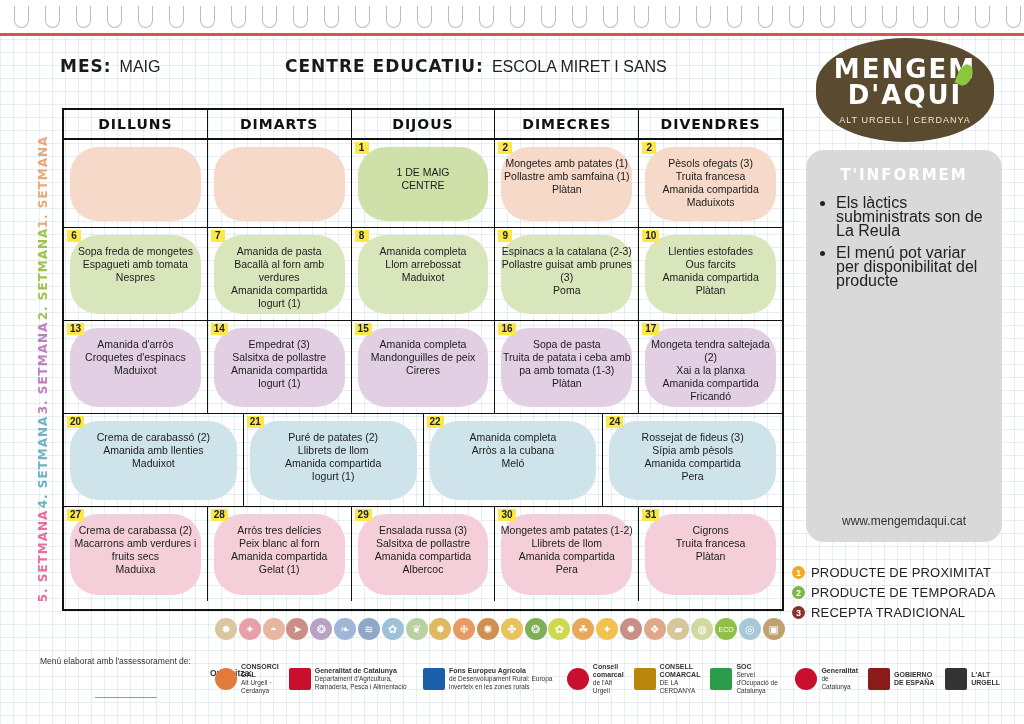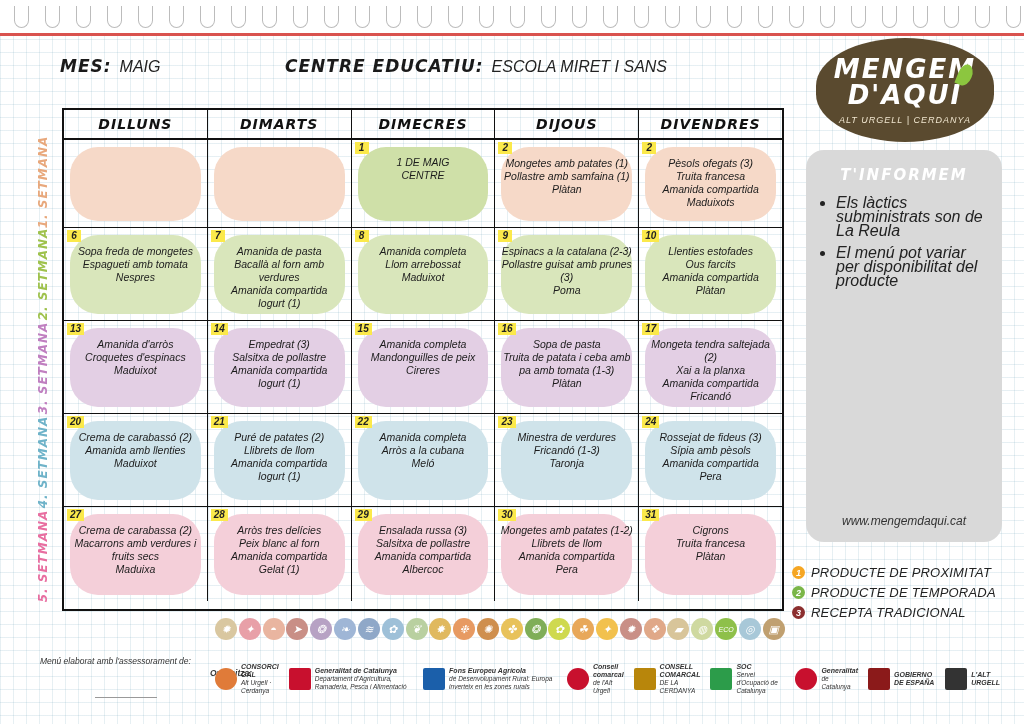--- a/index.html
+++ b/index.html
@@ -26,21 +26,21 @@
     border-bottom:1px solid #d9534f;
   }
   .holes { position:absolute; top:4px; left:0; right:0; height:26px; }
   .hole {
     position:absolute; top:2px; width:15px; height:22px;
     border:1px solid #bcbcbc; border-top:none;
     border-radius:0 0 8px 8px; background:#fff;
   }
   .redline { position:absolute; left:0; right:0; top:34px; height:2px; background:#d9534f; }
 
-  .sheet { position:absolute; inset:0;font-style:italic; }
+  .sheet { position:absolute; inset:0; }
 
   
   .hdr { position:absolute; top:52px; left:60px; width:700px; height:42px; }
   .hdr .lbl {
     font-family:"DejaVu Sans", sans-serif;
     font-weight:bold; font-size:17px; letter-spacing:1px; color:#1a1a1a;
   }
   .hdr .val { font-size:16px; color:#222; }
   .row-inline { display:flex; align-items:baseline; gap:8px; }
 
@@ -77,21 +77,21 @@
     position:absolute; left:6px; right:6px; top:7px; bottom:6px;
     border-radius:28px;
   }
   .items {
     position:relative;
     margin-top:13px;
     text-align:center;
     font-size:10.5px; line-height:13px; color:#1c1c1c;
   }
   .items .it { white-space:normal; }
-  .festiu { margin-top:12px; }
+  .festiu { margin-top:22px; }
 
   
   .wklabels { position:absolute; left:26px; top:138px; width:34px; height:473px; }
   .wklab {
     position:absolute; left:0; width:34px;
     display:flex; align-items:center; justify-content:center;
   }
   .wklab span {
     transform:rotate(-90deg);
     white-space:nowrap;
@@ -250,22 +250,22 @@
       </div>
       <div class="wklab" style="top: 371px; height: 94px;">
         <span style="color: rgb(232, 110, 160);">5. SETMANA</span>
       </div>
     </div>
 
   <div class="cal">
     <div class="calhead" id="calhead">
         <div class="dh">DILLUNS</div>
         <div class="dh">DIMARTS</div>
+        <div class="dh">DIJOUS</div>
         <div class="dh">DIMECRES</div>
-        <div class="dh">DIJOUS</div>
         <div class="dh">DIVENDRES</div>
       </div>
     <div id="calbody">
         <div class="weekrow" style="height: 88px;">
           <div class="cell">
             <div class="blob" style="background: rgb(246, 217, 200);"></div>
             <div class="items"></div>
           </div>
           <div class="cell">
             <div class="blob" style="background: rgb(246, 217, 200);"></div>
@@ -417,29 +417,20 @@
               <div class="it">Iogurt (1)</div>
             </div>
           </div>
           <div class="cell">
             <div class="blob" style="background: rgb(207, 227, 234);"></div>
             <div class="daynum">22</div>
             <div class="items">
               <div class="it">Amanida completa</div>
               <div class="it">Arròs a la cubana</div>
               <div class="it">Meló</div>
-            </div>
-          </div>
-          <div class="cell">
-            <div class="blob" style="background: rgb(207, 227, 234);"></div>
-            <div class="daynum">23</div>
-            <div class="items">
-              <div class="it">Minestra de verdures</div>
-              <div class="it">Fricandó (1-3)</div>
-              <div class="it">Taronja</div>
             </div>
           </div>
           <div class="cell">
             <div class="blob" style="background: rgb(207, 227, 234);"></div>
             <div class="daynum">24</div>
             <div class="items">
               <div class="it">Rossejat de fideus (3)</div>
               <div class="it">Sípia amb pèsols</div>
               <div class="it">Amanida compartida</div>
               <div class="it">Pera</div>

